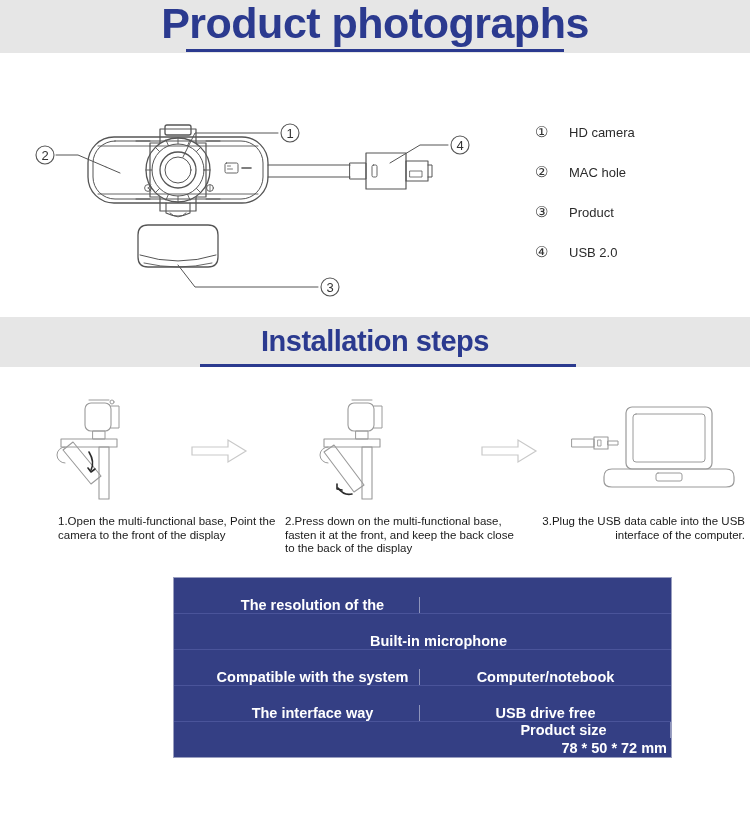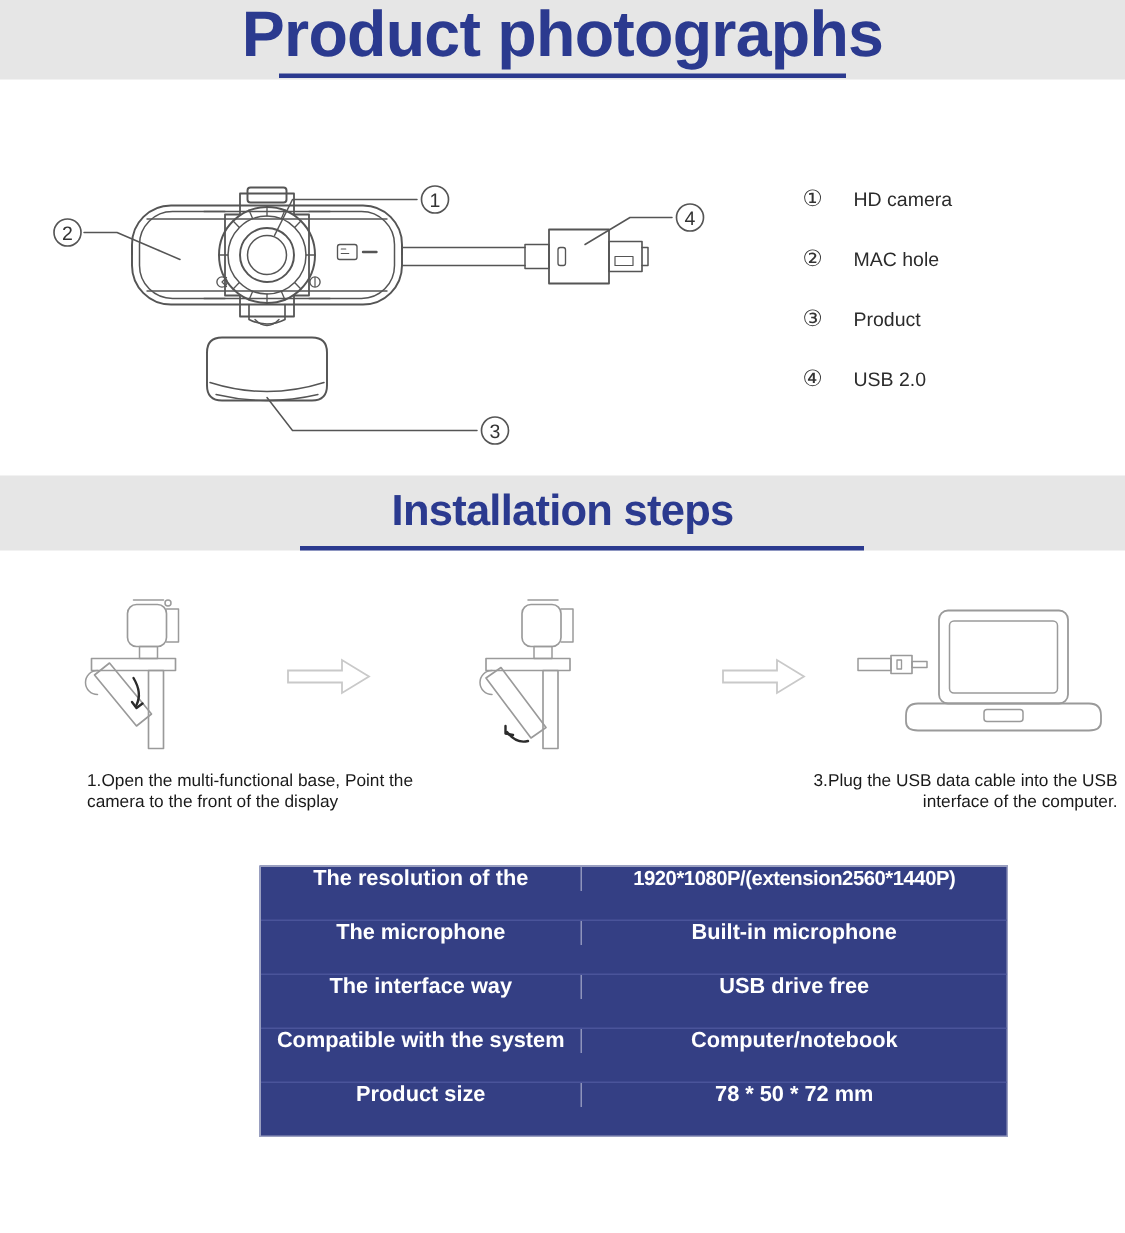--- a/index.html
+++ b/index.html
@@ -129,24 +129,25 @@
     height: 181px;
     background: #343f84;
     border: 1px solid #9a9fc0;
     box-sizing: border-box;
     display: flex;
     flex-direction: column;
   }
   .spec-row {
     flex: 1 1 0;
     display: flex;
-    align-items: flex-start;
+    align-items: flex-end;
     border-bottom: 1px solid #4a549a;
-  }
-  .spec-row:last-child { border-bottom: none; }
+    padding-left: 32px;
+  }
+  .spec-row:last-child { border-bottom: none; flex-direction: column; }
   .spec-key, .spec-val {
     display: flex;
     align-items: center;
     justify-content: center;
     color: #ffffff;
     font-weight: bold;
     text-align: center;
     padding: 0 4px;
     box-sizing: border-box;
   }
@@ -361,37 +362,36 @@
       <g>
         <path d="M2 42 h22 v8 H2 z" stroke-width="1"></path>
         <path d="M24 40 h14 v12 h-14 z" stroke-width="1.1"></path>
         <path d="M28 43 h3 v6 h-3 z" stroke-width="0.9"></path>
         <path d="M38 44 h10 v4 h-10 z" stroke-width="1"></path>
       </g>
     </svg>
   </div>
 
   <div class="step-caption" id="caption1">1.Open the multi-functional base, Point the camera to the front of the display</div>
+  <div class="step-caption" id="caption2">2.Press down on the multi-functional base, fasten it at the front, and keep the back close to the back of the display</div>
   <div class="step-caption" id="caption3">3.Plug the USB data cable into the USB interface of the computer.</div>
 </div>
 
 <div id="spec-table">
   <div class="spec-row">
     <div class="spec-key">The resolution of the</div>
-    <div class="spec-val tight">1920*1080P/(extension2560*1440P)</div>
-  </div>
-  <div class="spec-row">
-    <div class="spec-key">The microphone</div>
+  </div>
+  <div class="spec-row">
     <div class="spec-val">Built-in microphone</div>
+  </div>
+  <div class="spec-row">
+    <div class="spec-key">Compatible with the system</div>
+    <div class="spec-val">Computer/notebook</div>
   </div>
   <div class="spec-row">
     <div class="spec-key">The interface way</div>
     <div class="spec-val">USB drive free</div>
   </div>
   <div class="spec-row">
-    <div class="spec-key">Compatible with the system</div>
-    <div class="spec-val">Computer/notebook</div>
-  </div>
-  <div class="spec-row">
     <div class="spec-key">Product size</div>
     <div class="spec-val">78 * 50 * 72 mm</div>
   </div>
 </div>
 
 </body></html>

